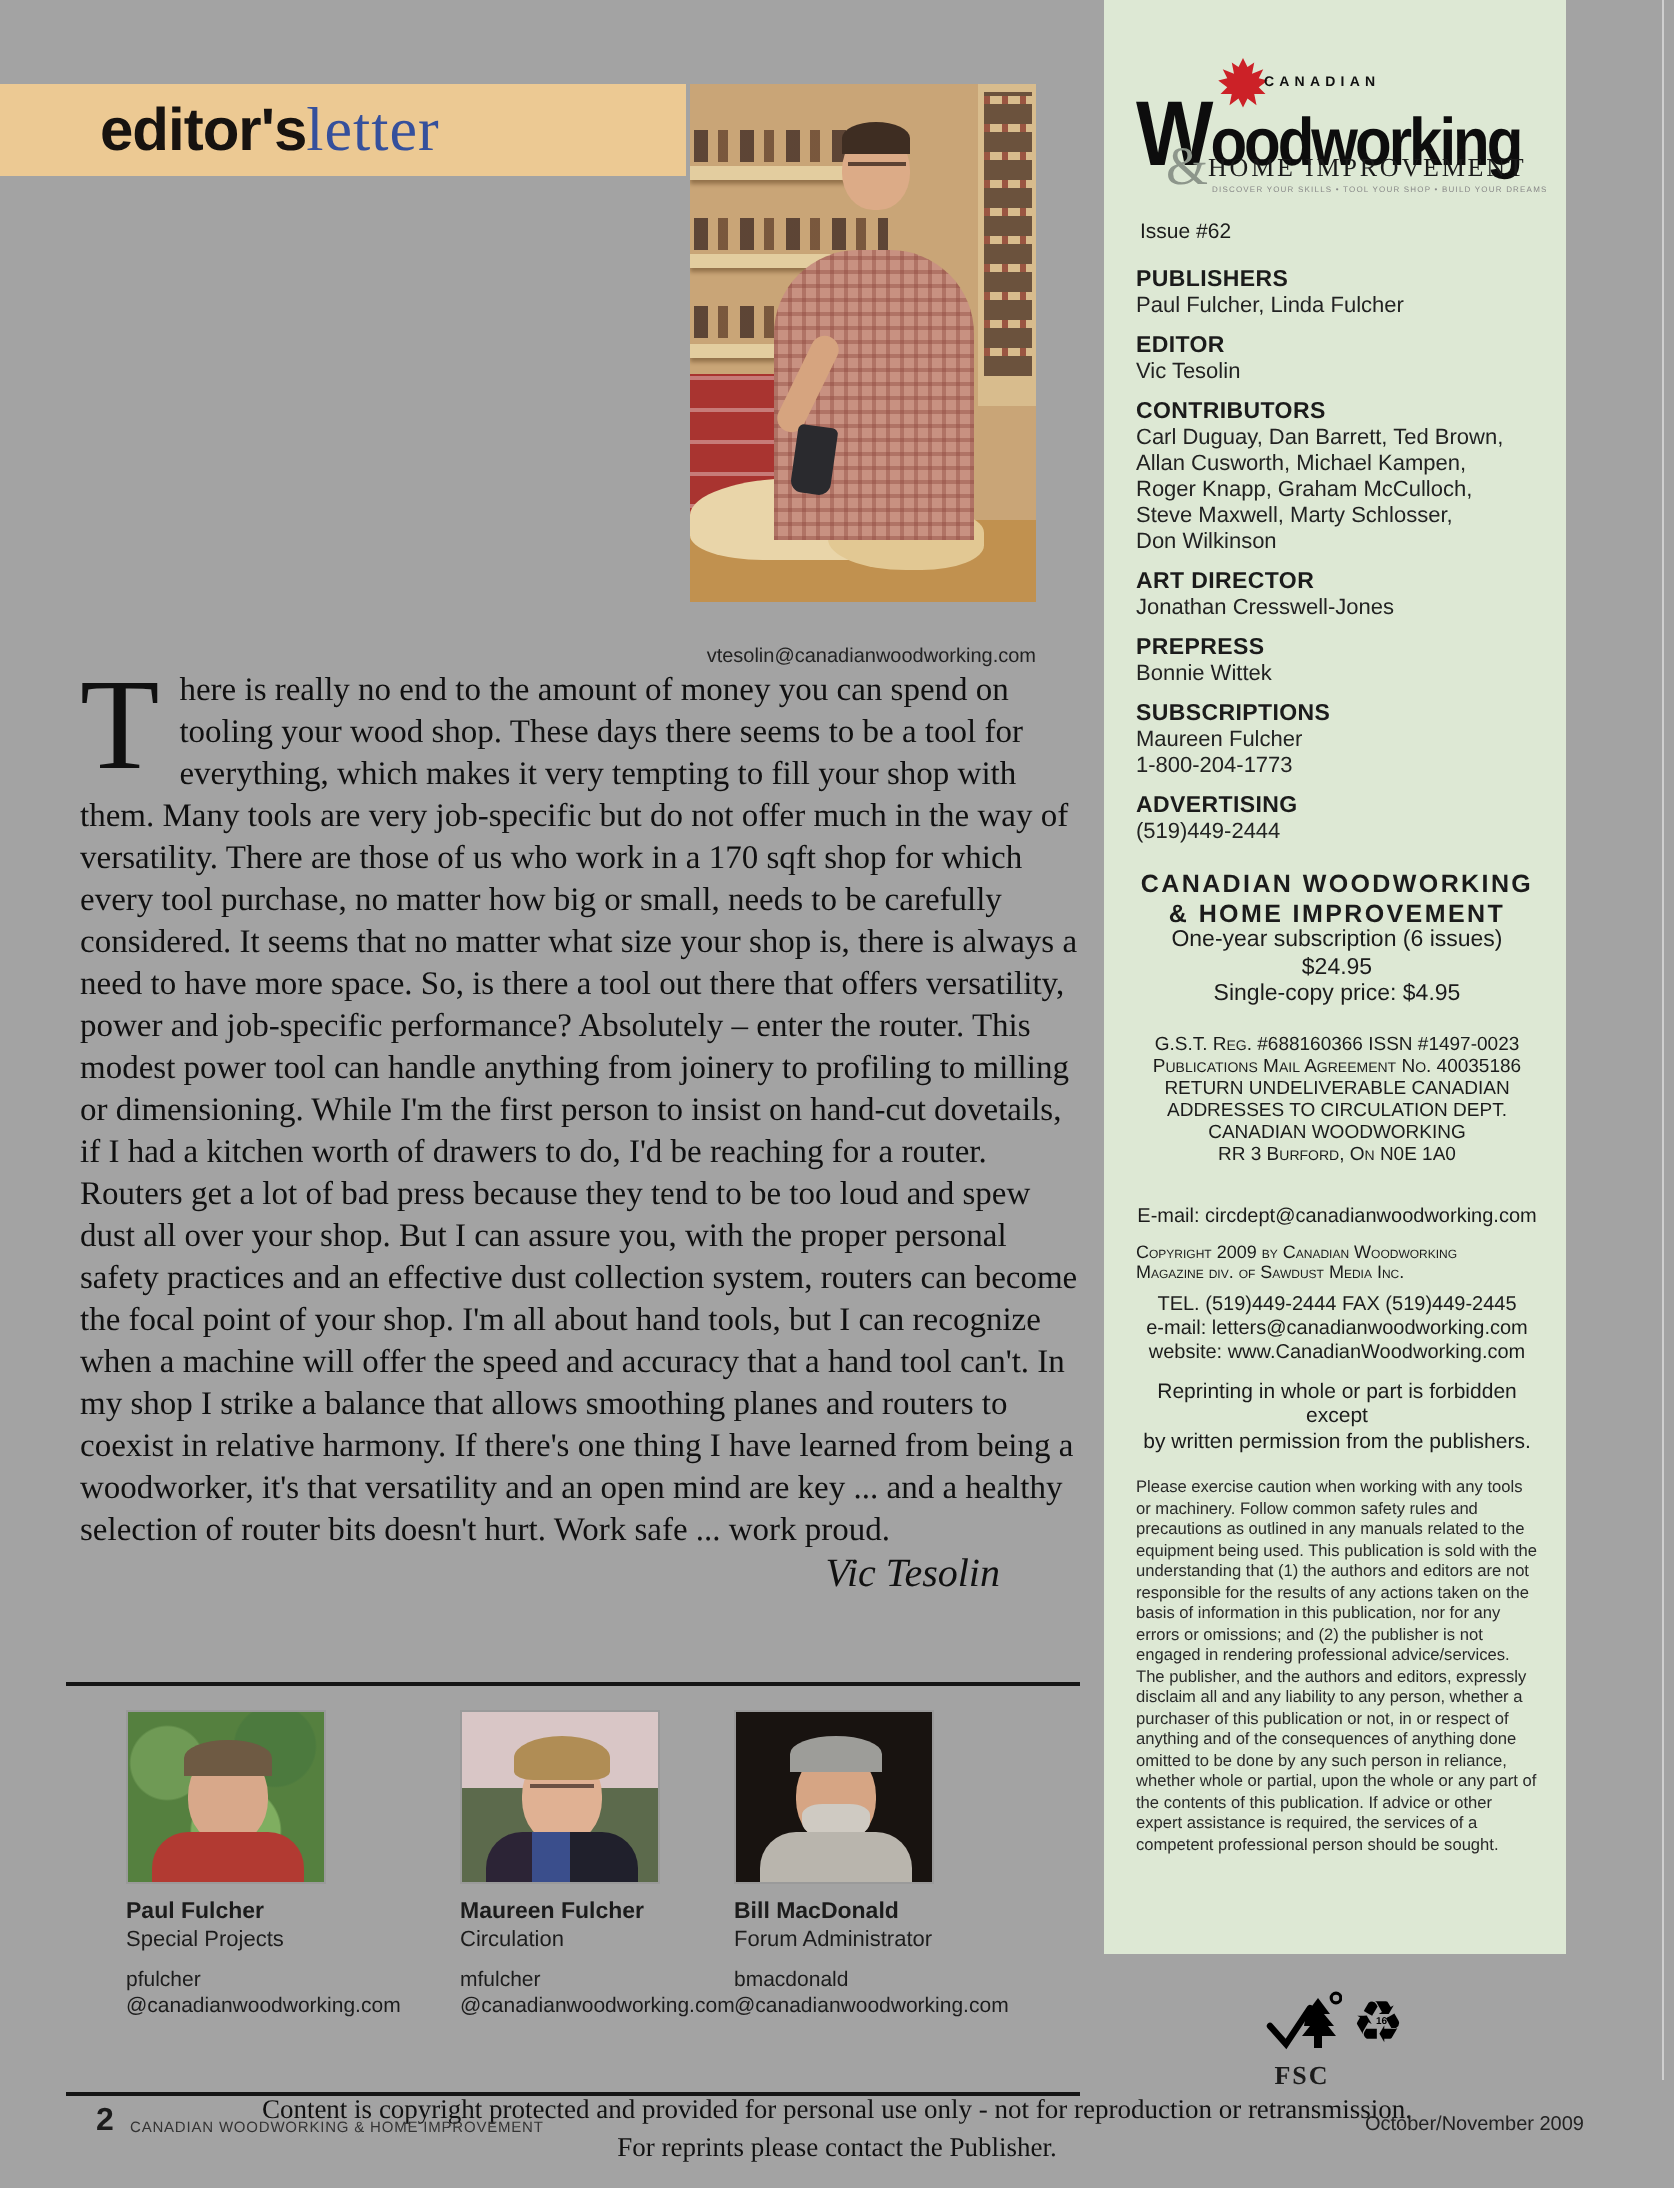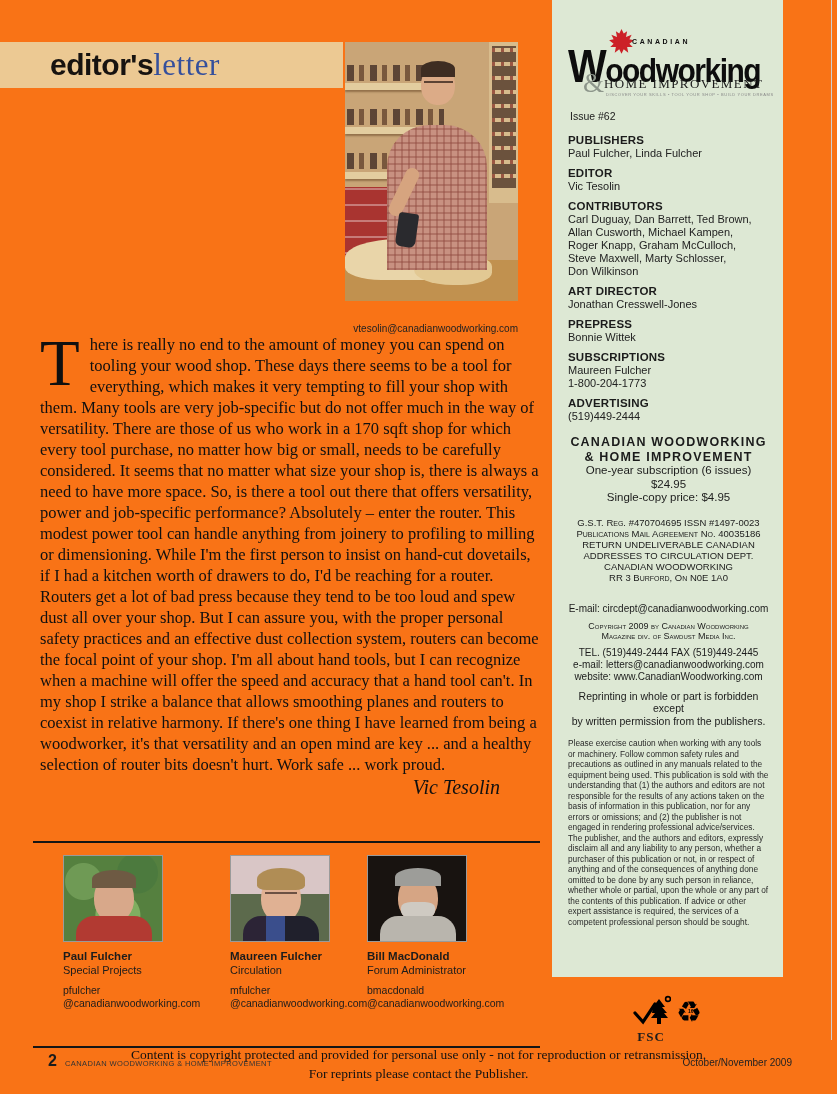--- a/index.html
+++ b/index.html
@@ -1,18 +1,18 @@
 <!DOCTYPE html>
 <html><head>
 <meta charset="utf-8">
 <style>
   * { margin:0; padding:0; box-sizing:border-box; }
   html,body { background:#ffffff; }
   .page {
-    position:relative; width:837px; height:1094px; background:#f97316;
+    position:relative; width:837px; height:1094px; background:#a3a3a3;
     font-family:"Liberation Sans", sans-serif; color:#1c1c1c; overflow:hidden;
   }
 
   
   .banner { position:absolute; left:0; top:42px; width:343px; height:46px; background:#ecc993; }
   .banner-inner { padding-left:50px; line-height:46px; white-space:nowrap; }
   .banner-bold { font-family:"Liberation Sans",sans-serif; font-weight:bold; font-size:30px; color:#171310; letter-spacing:-0.5px; }
   .banner-light { font-family:"Liberation Serif",serif; font-size:31px; color:#35509c; letter-spacing:0.5px; }
 
   
@@ -72,21 +72,21 @@
   .issue { font-size:10.5px; margin:14px 0 12px 2px; }
   .mast-sec { margin-bottom:7px; }
   .mast-label { font-weight:bold; font-size:11.5px; line-height:13px; letter-spacing:.2px; }
   .mast-line { font-size:11px; line-height:13px; color:#222; }
   .sub-block { text-align:center; margin-top:12px; }
   .sub-title { font-weight:bold; font-size:12.5px; line-height:14.5px; letter-spacing:1.2px; }
   .sub-line { font-size:11.5px; line-height:13.5px; }
   .legal { text-align:center; margin-top:12px; font-size:9.5px; line-height:11px; }
   .sc { font-variant:small-caps; }
   .circ-email { text-align:center; margin-top:20px; font-size:10px; }
-  .copyright { text-align:center; margin-top:7px; font-size:9px; line-height:10.5px; font-variant:small-caps; }
+  .copyright { text-align:left; margin-top:7px; font-size:9px; line-height:10.5px; font-variant:small-caps; }
   .contact { text-align:center; margin-top:5px; font-size:10px; line-height:12px; }
   .reprint { text-align:center; margin-top:7px; font-size:10.5px; line-height:12.5px; font-weight:500; }
   .disclaimer { margin-top:11px; font-size:8.3px; line-height:10.5px; color:#2a2a2a; width:201px; }
 
   .edge-line { position:absolute; left:831px; top:0; width:1px; height:1040px; background:#cfcfcf; }
 
   
   .fsc { position:absolute; left:628px; top:995px; width:200px; display:flex; align-items:flex-start; }
   .fsc-logo { width:46px; text-align:center; }
   .fsc-label { font-family:"Liberation Serif",serif; font-weight:bold; font-size:13px; letter-spacing:1px; margin-top:-4px; }
@@ -236,21 +236,21 @@
 
     <div class="sub-block">
       <div class="sub-title">CANADIAN WOODWORKING</div>
       <div class="sub-title">&amp; HOME IMPROVEMENT</div>
       <div class="sub-line">One-year subscription (6 issues)</div>
       <div class="sub-line">$24.95</div>
       <div class="sub-line">Single-copy price: $4.95</div>
     </div>
 
     <div class="legal">
-      <div class="sc">G.S.T. Reg. #470704695    ISSN #1497-0023</div>
+      <div class="sc">G.S.T. Reg. #688160366    ISSN #1497-0023</div>
       <div class="sc">Publications Mail Agreement No. 40035186</div>
       <div>RETURN UNDELIVERABLE CANADIAN</div>
       <div>ADDRESSES TO CIRCULATION DEPT.</div>
       <div>CANADIAN WOODWORKING</div>
       <div class="sc">RR 3 Burford, On N0E 1A0</div>
     </div>
 
     <div class="circ-email">E-mail: circdept@canadianwoodworking.com</div>
 
     <div class="copyright">

